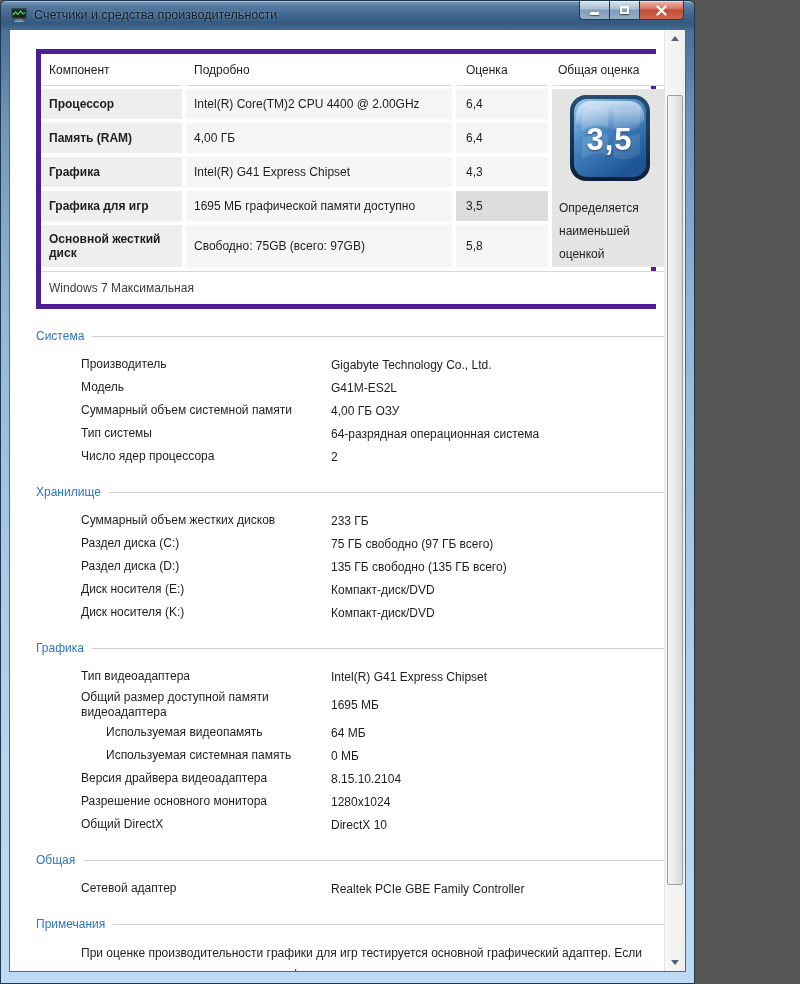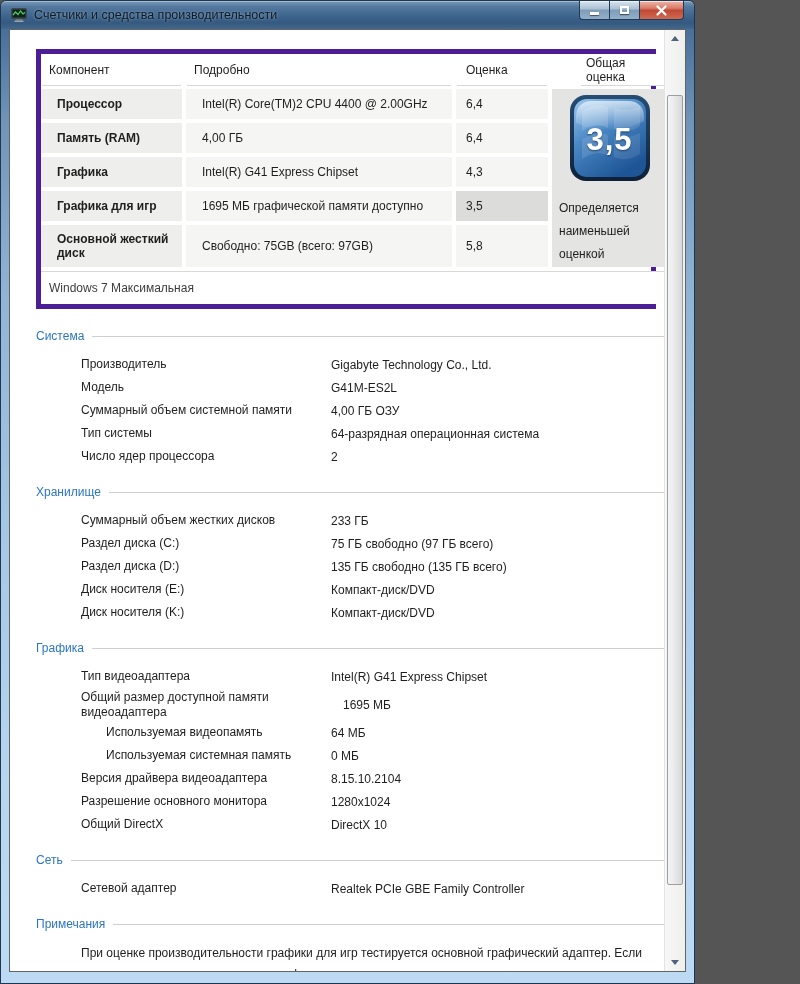--- a/index.html
+++ b/index.html
@@ -47,22 +47,22 @@
   .content { position:absolute; left:0; top:0; right:22px; bottom:0; padding:19px 0 0 26px; }
 
   
   .wei { display:grid; width:620px;
     grid-template-columns:141px 266px 92px 115px;
     grid-template-rows:31px 30px 30px 30px 30px 42px 33px;
     gap:4px; background:#fff; border:5px solid #4c1d95; }
   .gc1{grid-column:1} .gc2{grid-column:2} .gc3{grid-column:3} .gc4{grid-column:4}
   .gr1{grid-row:1} .gr2{grid-row:2} .gr3{grid-row:3} .gr4{grid-row:4} .gr5{grid-row:5} .gr6{grid-row:6}
   .hcell { background:#fff; display:flex; align-items:center; padding-left:8px; color:#1e1e1e; box-shadow:0 2px 0 -1px #d8d8d6; }
-  .hcell.score { padding-left:10px; } .hcell.overall { padding-left:6px;margin-left:28px; }
-  .cell { display:flex; align-items:center; padding-left:16px; }
+  .hcell.score { padding-left:10px; } .hcell.overall { padding-left:6px; }
+  .cell { display:flex; align-items:center; padding-left:8px; }
   .comp { background:#eeeeec; font-weight:bold; padding-right:4px; line-height:14px; }
   .det  { background:#f5f5f3; }
   .scr  { background:#f5f5f3; padding-left:10px; }
   .scr.hl { background:#dcdcda; }
   .overall-cell { grid-column:4; grid-row:2/7; background:#e4e4e2; display:flex; flex-direction:column; align-items:center; padding-top:6px; }
   .footer-cell { grid-column:1/5; grid-row:7; background:#fff; display:flex; align-items:center; padding-left:8px; border-top:1px solid #d8d8d6; color:#3c3c3c; }
 
   .badge { position:relative; width:80px; height:86px; }
   .badge-score { position:absolute; inset:0; display:flex; align-items:center; justify-content:center;
     color:#fff; font-size:31px; font-weight:bold; text-shadow:0 1px 2px rgba(0,20,50,.55); letter-spacing:1px; padding-top:4px; }
@@ -72,21 +72,21 @@
   .section { width:716px; }
   .sec-head { display:flex; align-items:center; margin-top:17px; }
   .section.first .sec-head { margin-top:20px;justify-content:flex-end; }
   .sec-title { color:#2c76c2; white-space:nowrap; }
   .rule { flex:1; height:1px; background:#cfcfcf; margin-left:8px; }
   .sec-rows { margin:10px 0 7px; }
   .row { display:flex; align-items:center; min-height:23px; padding-left:45px; }
   .row .lbl { width:250px; padding-right:10px; line-height:15px; }
   .row .val { flex:1; }
   .row.indent2 { padding-left:70px; } .row.indent2 .lbl { width:225px; }
-  .row.tall { min-height:33px;gap:12px; }
+  .row.tall { min-height:33px; }
   .note { margin:12px 0 0; padding-left:45px; width:615px; line-height:21px; }
 </style>
 </head>
 <body>
 
 <div class="window">
 
   <div class="titlebar">
     <svg class="app-icon" viewBox="0 0 16 14">
       <rect x="0" y="0" width="16" height="11" rx="1.5" fill="#3b4a52"></rect>
@@ -265,21 +265,21 @@
             </div>
           <div class="row">
               <span class="lbl">Общий DirectX</span>
               <span class="val">DirectX 10</span>
             </div>
         </div>
       </div>
 
       <div class="section">
         <div class="sec-head">
-          <span class="sec-title">Сеть</span>
+          <span class="sec-title">Общая</span>
           <span class="rule"></span>
         </div>
         <div class="sec-rows">
           <div class="row">
               <span class="lbl">Сетевой адаптер</span>
               <span class="val">Realtek PCIe GBE Family Controller</span>
             </div>
         </div>
       </div>
 

